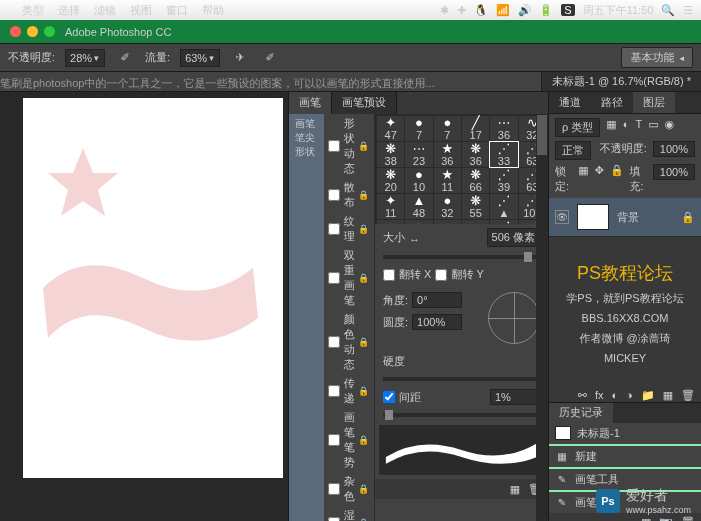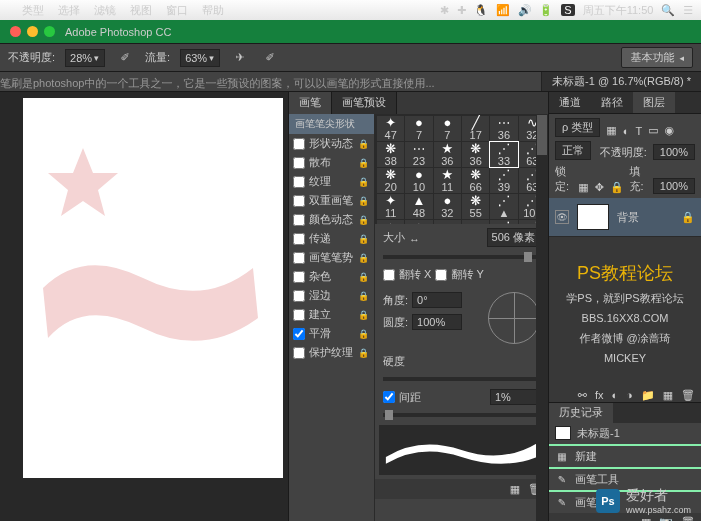--- a/index.html
+++ b/index.html
@@ -21,21 +21,21 @@
 .doc-tab{margin-left:auto;background:#303030;padding:2px 10px;border-left:1px solid #222}
 .main-area{display:flex;height:430px}
 .canvas-area{width:288px;background:#282828;display:flex;justify-content:center;padding:6px 0 0 18px}
 .canvas{width:260px;height:380px;background:#fff;position:relative}
 .canvas svg{position:absolute}
 .brush-panel{width:260px;background:#424242;display:flex;flex-direction:column;border-left:1px solid #1a1a1a}
 .panel-tabs{display:flex;background:#383838;height:22px}
 .ptab{padding:3px 10px;background:#2f2f2f;border-right:1px solid #1a1a1a;cursor:pointer}
 .ptab.active{background:#424242}
 .brush-body{display:flex;flex:1;overflow:hidden}
-.brush-left{width:86px;background:#424242;border-right:1px solid #2a2a2a;display:flex;flex-direction:column}
+.brush-left{width:86px;background:#424242;border-right:1px solid #2a2a2a;display:flex;}
 .bl-header{background:#5a6a7a;padding:3px 6px;font-size:10px}
 .bl-item{display:flex;align-items:center;padding:2px 4px;gap:4px;font-size:10px}
 .bl-item input{width:12px;height:12px}
 .lock{font-size:9px;color:#888}
 .brush-right{flex:1;display:flex;flex-direction:column}
 .thumbs{display:grid;grid-template-columns:repeat(6,1fr);gap:1px;background:#2a2a2a;padding:2px;height:110px;overflow:hidden}
 .th{background:#3a3a3a;display:flex;flex-direction:column;align-items:center;justify-content:center;font-size:8px;color:#aaa;position:relative}
 .th .shape{color:#fff;font-size:13px;line-height:1}
 .th.sel{outline:1px solid #fff}
 .ctrl-row{display:flex;align-items:center;padding:4px 8px;gap:4px;font-size:10px}
@@ -48,21 +48,21 @@
 .circ .cross1{position:absolute;width:100%;height:1px;background:#888;top:50%}
 .circ .cross2{position:absolute;height:100%;width:1px;background:#888;left:50%}
 .preview-strip{height:50px;background:#2a2a2a;margin:4px;display:flex;align-items:center;justify-content:center}
 .preview-strip svg{width:100%;height:100%}
 .panel-foot{height:20px;background:#383838;display:flex;align-items:center;justify-content:flex-end;padding:0 6px;gap:8px;font-size:10px}
 .right-col{flex:1;background:#383838;display:flex;flex-direction:column;border-left:1px solid #1a1a1a;position:relative}
 .rtabs{display:flex;background:#2f2f2f;height:22px;border-bottom:1px solid #1a1a1a}
 .rtab{padding:3px 10px;cursor:pointer}
 .rtab.active{background:#424242}
 .layer-opts{background:#424242;padding:4px 6px;display:flex;flex-direction:column;gap:4px;font-size:10px}
-.lo-row{display:flex;align-items:flex-end;gap:6px}
+.lo-row{display:flex;align-items:flex-start;gap:6px}
 .lo-row .sel{background:#303030;border:1px solid #222;padding:1px 6px}
 .layer-list{background:#3a3a3a;flex:0 0 auto}
 .layer-item{display:flex;align-items:center;padding:6px;gap:8px;background:#4a5a6a;border-bottom:1px solid #2a2a2a}
 .eye{width:14px;height:14px;border:1px solid #888;display:flex;align-items:center;justify-content:center;font-size:9px}
 .lthumb{width:32px;height:26px;background:#fff;border:1px solid #222}
 .watermark{padding:20px 10px;color:#6a6a6a;font-size:13px;line-height:1.8;text-align:center}
 .watermark .big{font-size:18px;color:#eab308}
 .hist-panel{background:#424242;border-top:1px solid #1a1a1a}
 .hist-tabs{display:flex;background:#2f2f2f;height:20px}
 .hist-tabs .ht{padding:2px 10px;background:#424242}

